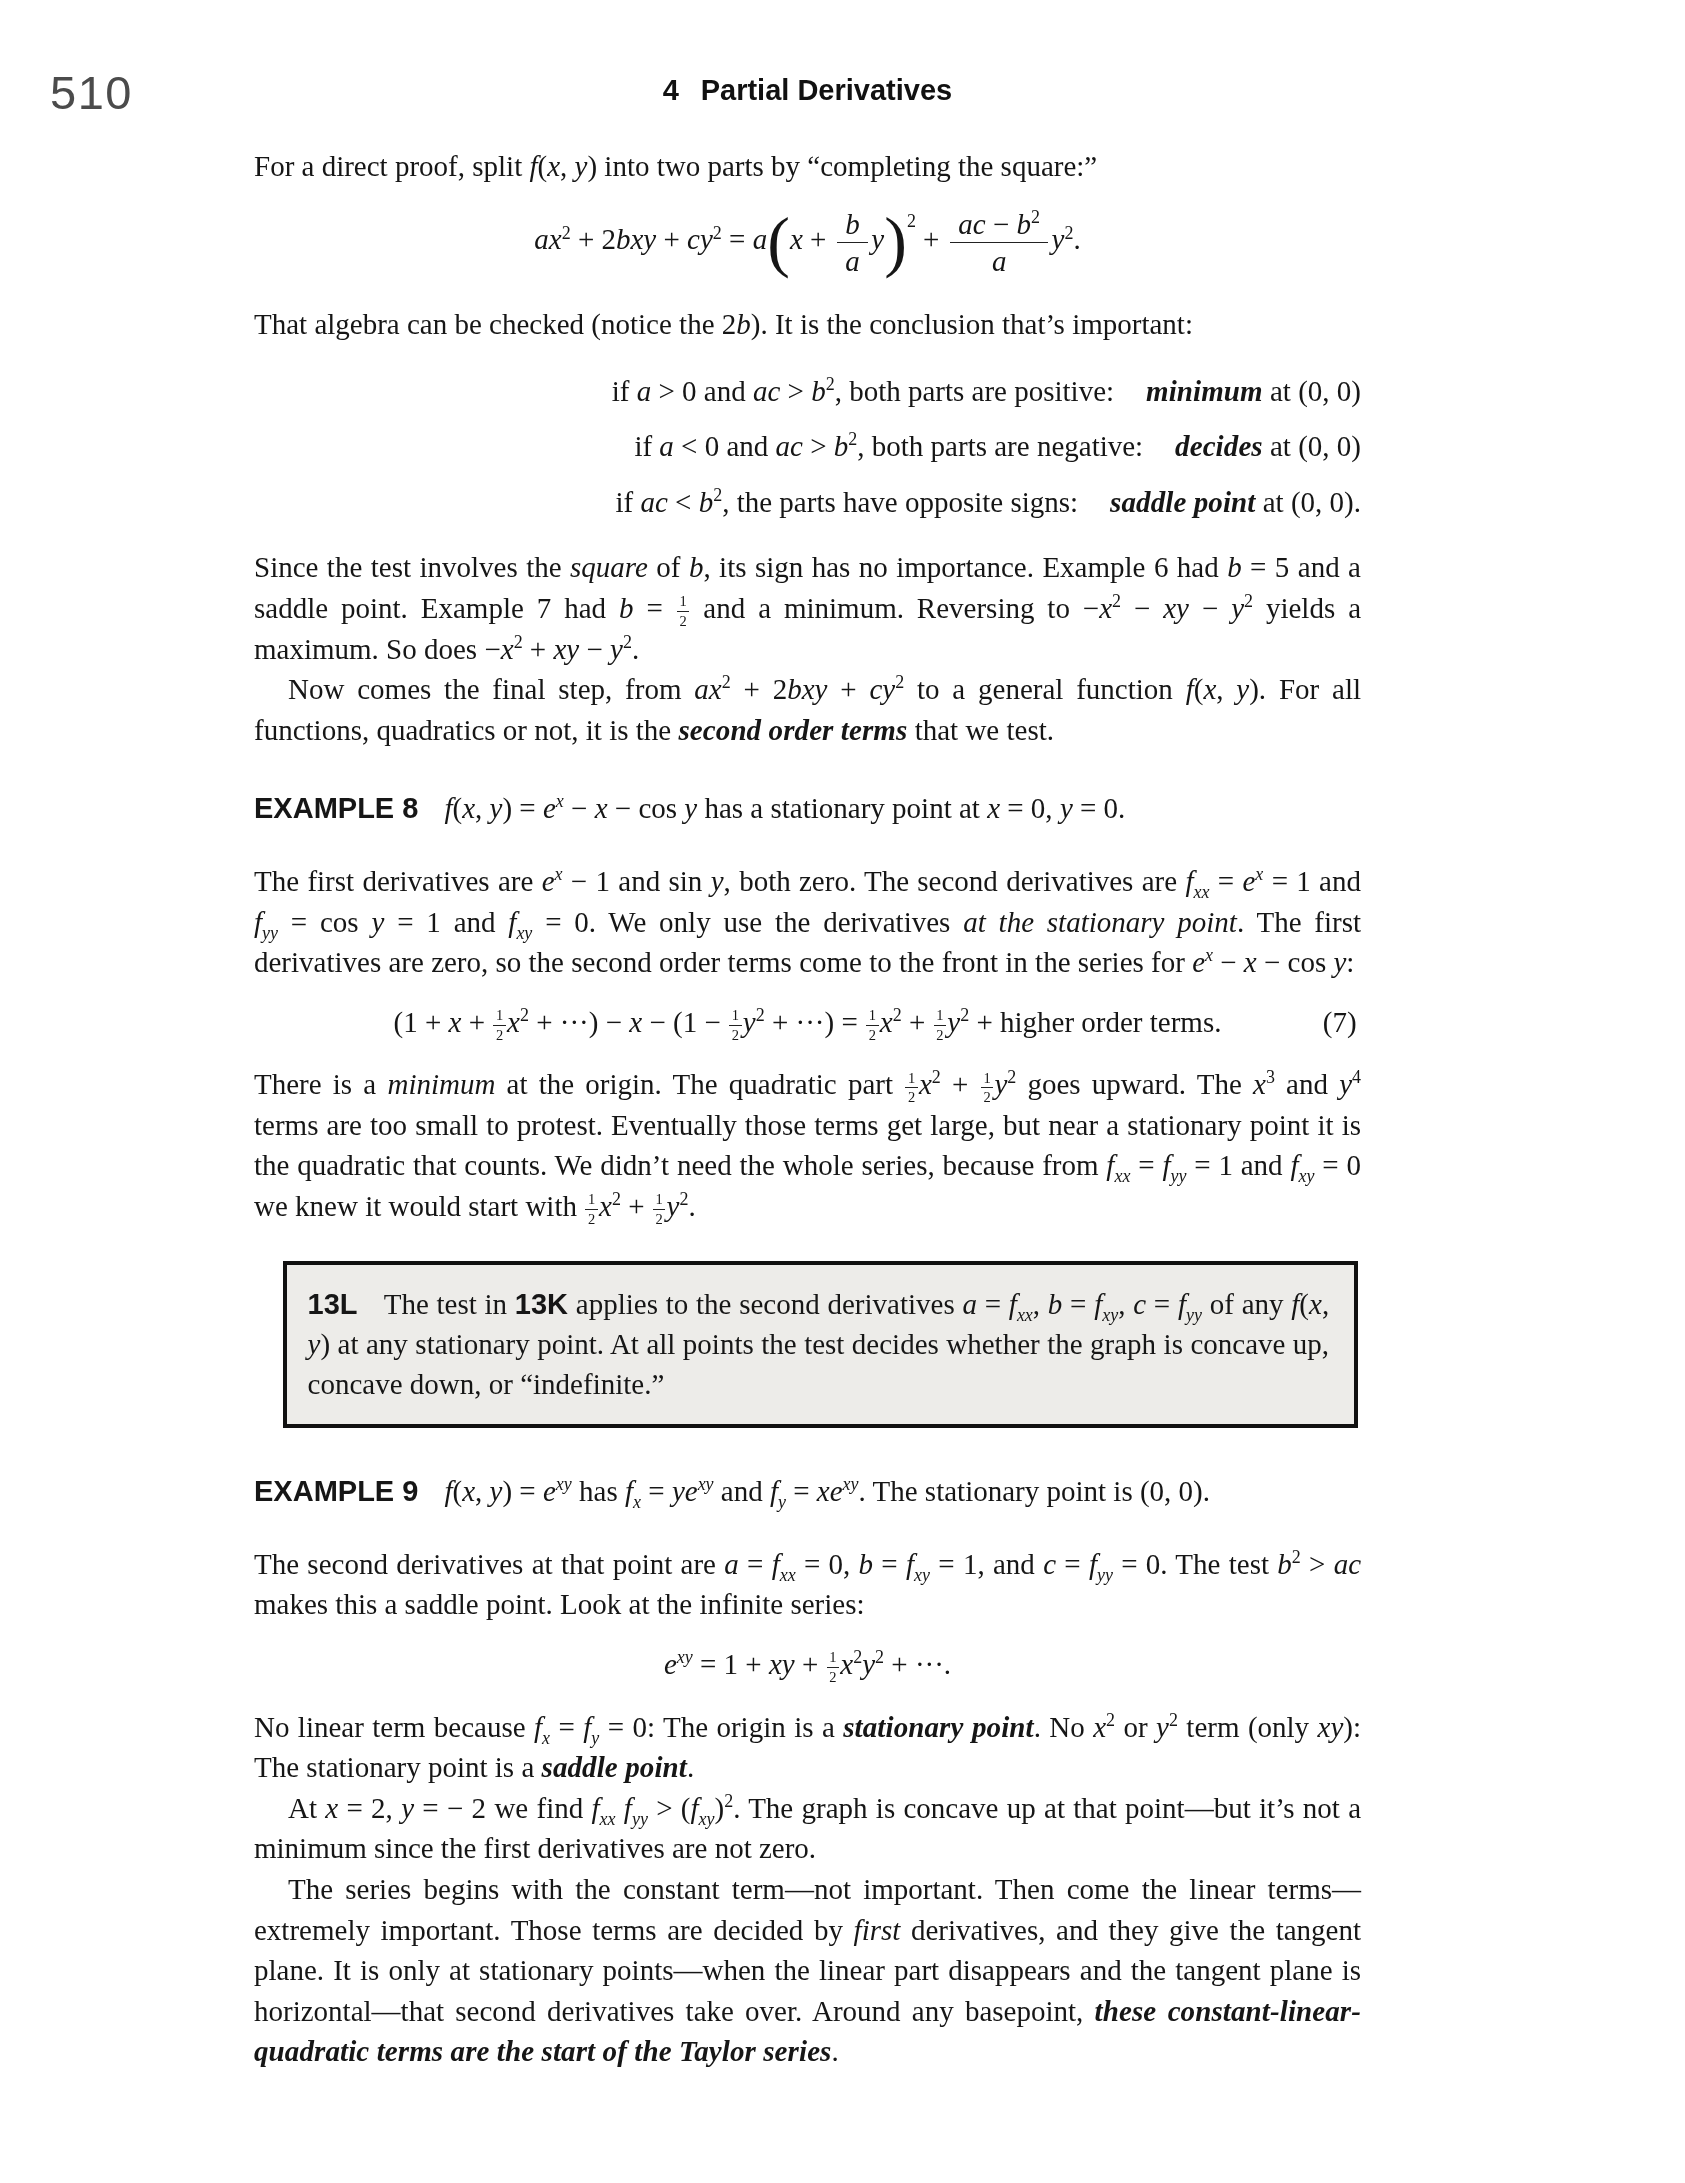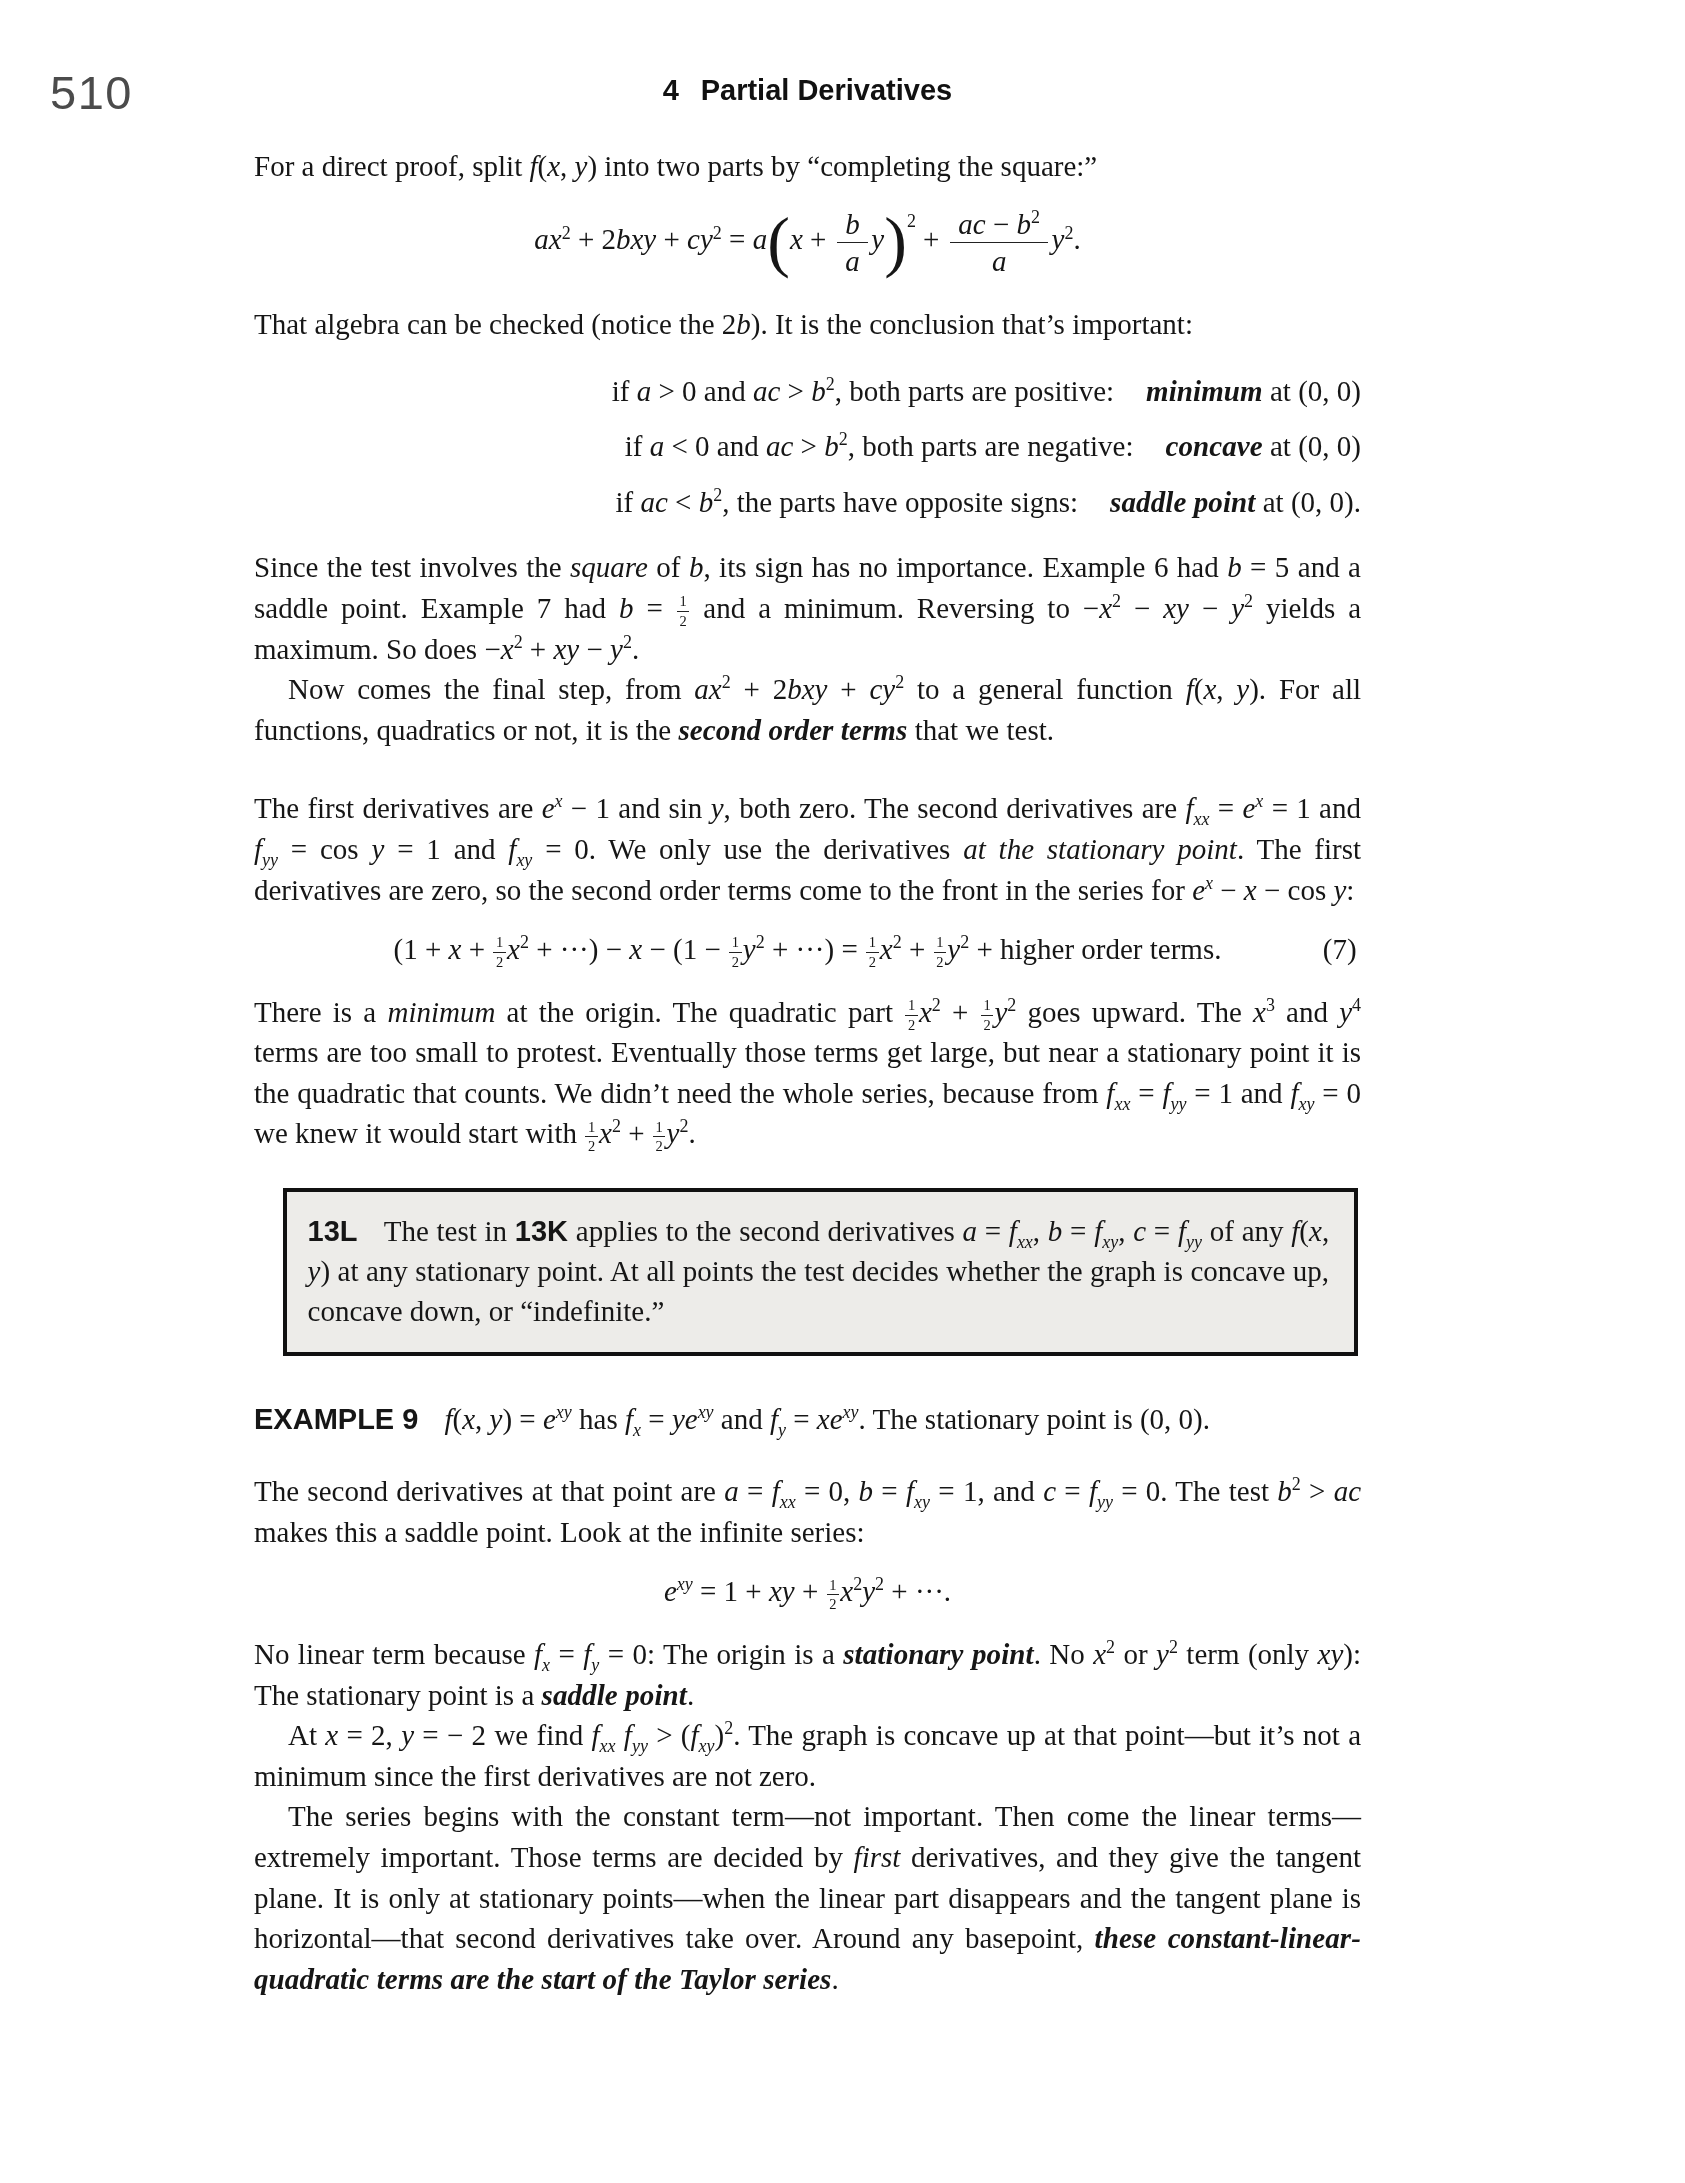--- a/index.html
+++ b/index.html
@@ -94,27 +94,30 @@
   <main class="col">
 
     <p class="mb-s">For a direct proof, split <i>f</i>(<i>x</i>, <i>y</i>) into two parts by “completing the square:”</p>
 
     <div class="eq eq1"><i>ax</i><sup>2</sup> + 2<i>bxy</i> + <i>cy</i><sup>2</sup> = <i>a</i><span class="big">(</span><i>x</i> + <span class="frac"><span><i>b</i></span><span><i>a</i></span></span><i>y</i><span class="big">)</span><sup class="ps">2</sup> + <span class="frac"><span><i>ac</i> − <i>b</i><sup>2</sup></span><span><i>a</i></span></span><i>y</i><sup>2</sup>.</div>
 
     <p>That algebra can be checked (notice the 2<i>b</i>). It is the conclusion that’s important:</p>
 
     <div class="conds">
       <p class="cond">if <i>a</i> &gt; 0 and <i>ac</i> &gt; <i>b</i><sup>2</sup>, both parts are positive:<span class="g"></span><b><i>minimum</i></b> at (0, 0)</p>
-      <p class="cond">if <i>a</i> &lt; 0 and <i>ac</i> &gt; <i>b</i><sup>2</sup>, both parts are negative:<span class="g"></span><b><i>concave</i></b> at (0, 0)</p>
+      <p class="cond">if <i>a</i> &lt; 0 and <i>ac</i> &gt; <i>b</i><sup>2</sup>, both parts are negative:<span class="g"></span><b><i>decides</i></b> at (0, 0)</p>
       <p class="cond">if <i>ac</i> &lt; <i>b</i><sup>2</sup>, the parts have opposite signs:<span class="g"></span><b><i>saddle point</i></b> at (0, 0).</p>
     </div>
 
     <p>Since the test involves the <i>square</i> of <i>b</i>, its sign has no importance. Example&nbsp;6 had <i>b</i> = 5 and a saddle point. Example&nbsp;7 had <i>b</i> = <span class="hf"><span>1</span><span>2</span></span> and a minimum. Reversing to −<i>x</i><sup>2</sup> − <i>xy</i> − <i>y</i><sup>2</sup> yields a maximum. So does −<i>x</i><sup>2</sup> + <i>xy</i> − <i>y</i><sup>2</sup>.</p>
     <p class="indent mb-l">Now comes the final step, from <i>ax</i><sup>2</sup> + 2<i>bxy</i> + <i>cy</i><sup>2</sup> to a general function <i>f</i>(<i>x</i>, <i>y</i>). For all functions, quadratics or not, it is the <b><i>second order terms</i></b> that we test.</p>
 
+    <p class="example">
+      <span class="exlabel">EXAMPLE 8</span><span><i>f</i>(<i>x</i>, <i>y</i>) = <i>e</i><sup><i>x</i></sup> − <i>x</i> − cos <i>y</i> has a stationary point at <i>x</i> = 0, <i>y</i> = 0.</span>
+    </p>
 
     <p class="mb-s">The first derivatives are <i>e</i><sup><i>x</i></sup> − 1 and sin <i>y</i>, both zero. The second derivatives are <i>f</i><sub><i>xx</i></sub> = <i>e</i><sup><i>x</i></sup> = 1 and <i>f</i><sub><i>yy</i></sub> = cos <i>y</i> = 1 and <i>f</i><sub><i>xy</i></sub> = 0. We only use the derivatives <i>at the stationary point</i>. The first derivatives are zero, so the second order terms come to the front in the series for <i>e</i><sup><i>x</i></sup> − <i>x</i> − cos <i>y</i>:</p>
 
     <div class="eq">
       <span>(1 + <i>x</i> + <span class="hf"><span>1</span><span>2</span></span><i>x</i><sup>2</sup> + ···) − <i>x</i> − (1 − <span class="hf"><span>1</span><span>2</span></span><i>y</i><sup>2</sup> + ···) = <span class="hf"><span>1</span><span>2</span></span><i>x</i><sup>2</sup> + <span class="hf"><span>1</span><span>2</span></span><i>y</i><sup>2</sup> + higher order terms.</span>
       <span class="eqnum">(7)</span>
     </div>
 
     <p class="mb-m">There is a <i>minimum</i> at the origin. The quadratic part <span class="hf"><span>1</span><span>2</span></span><i>x</i><sup>2</sup> + <span class="hf"><span>1</span><span>2</span></span><i>y</i><sup>2</sup> goes upward. The <i>x</i><sup>3</sup> and <i>y</i><sup>4</sup> terms are too small to protest. Eventually those terms get large, but near a stationary point it is the quadratic that counts. We didn’t need the whole series, because from <i>f</i><sub><i>xx</i></sub> = <i>f</i><sub><i>yy</i></sub> = 1 and <i>f</i><sub><i>xy</i></sub> = 0 we knew it would start with <span class="hf"><span>1</span><span>2</span></span><i>x</i><sup>2</sup> + <span class="hf"><span>1</span><span>2</span></span><i>y</i><sup>2</sup>.</p>
 

